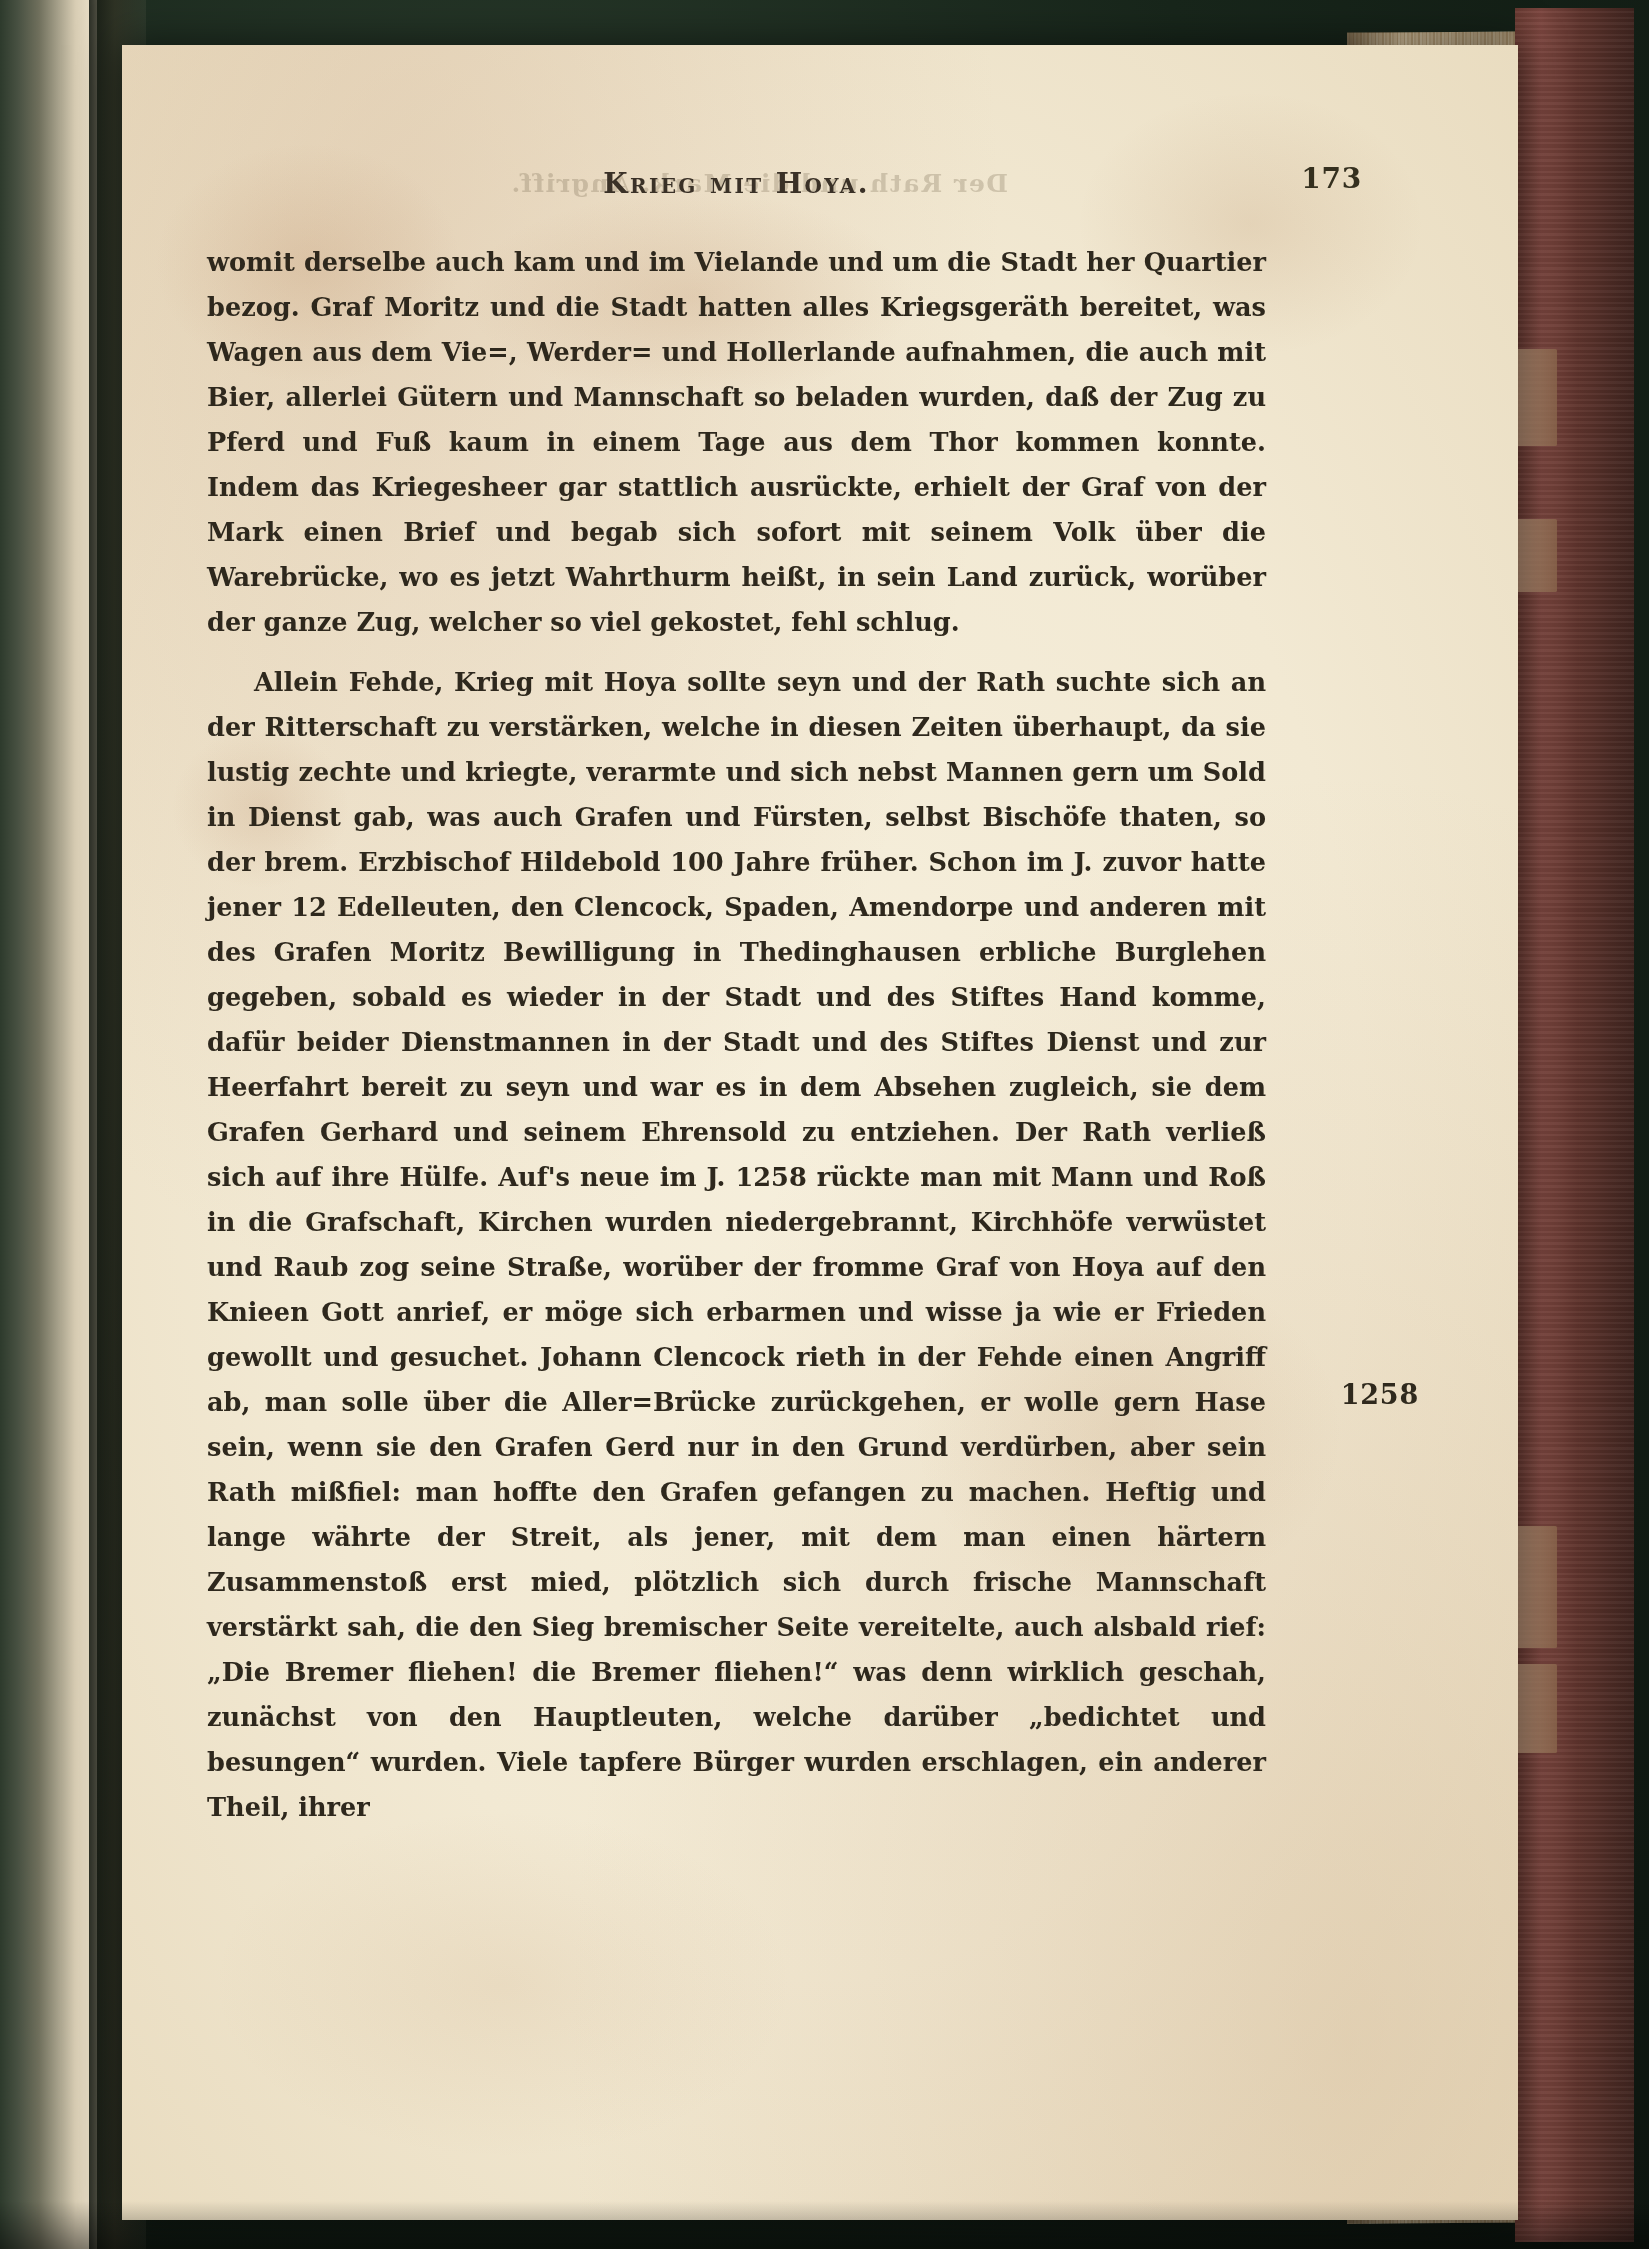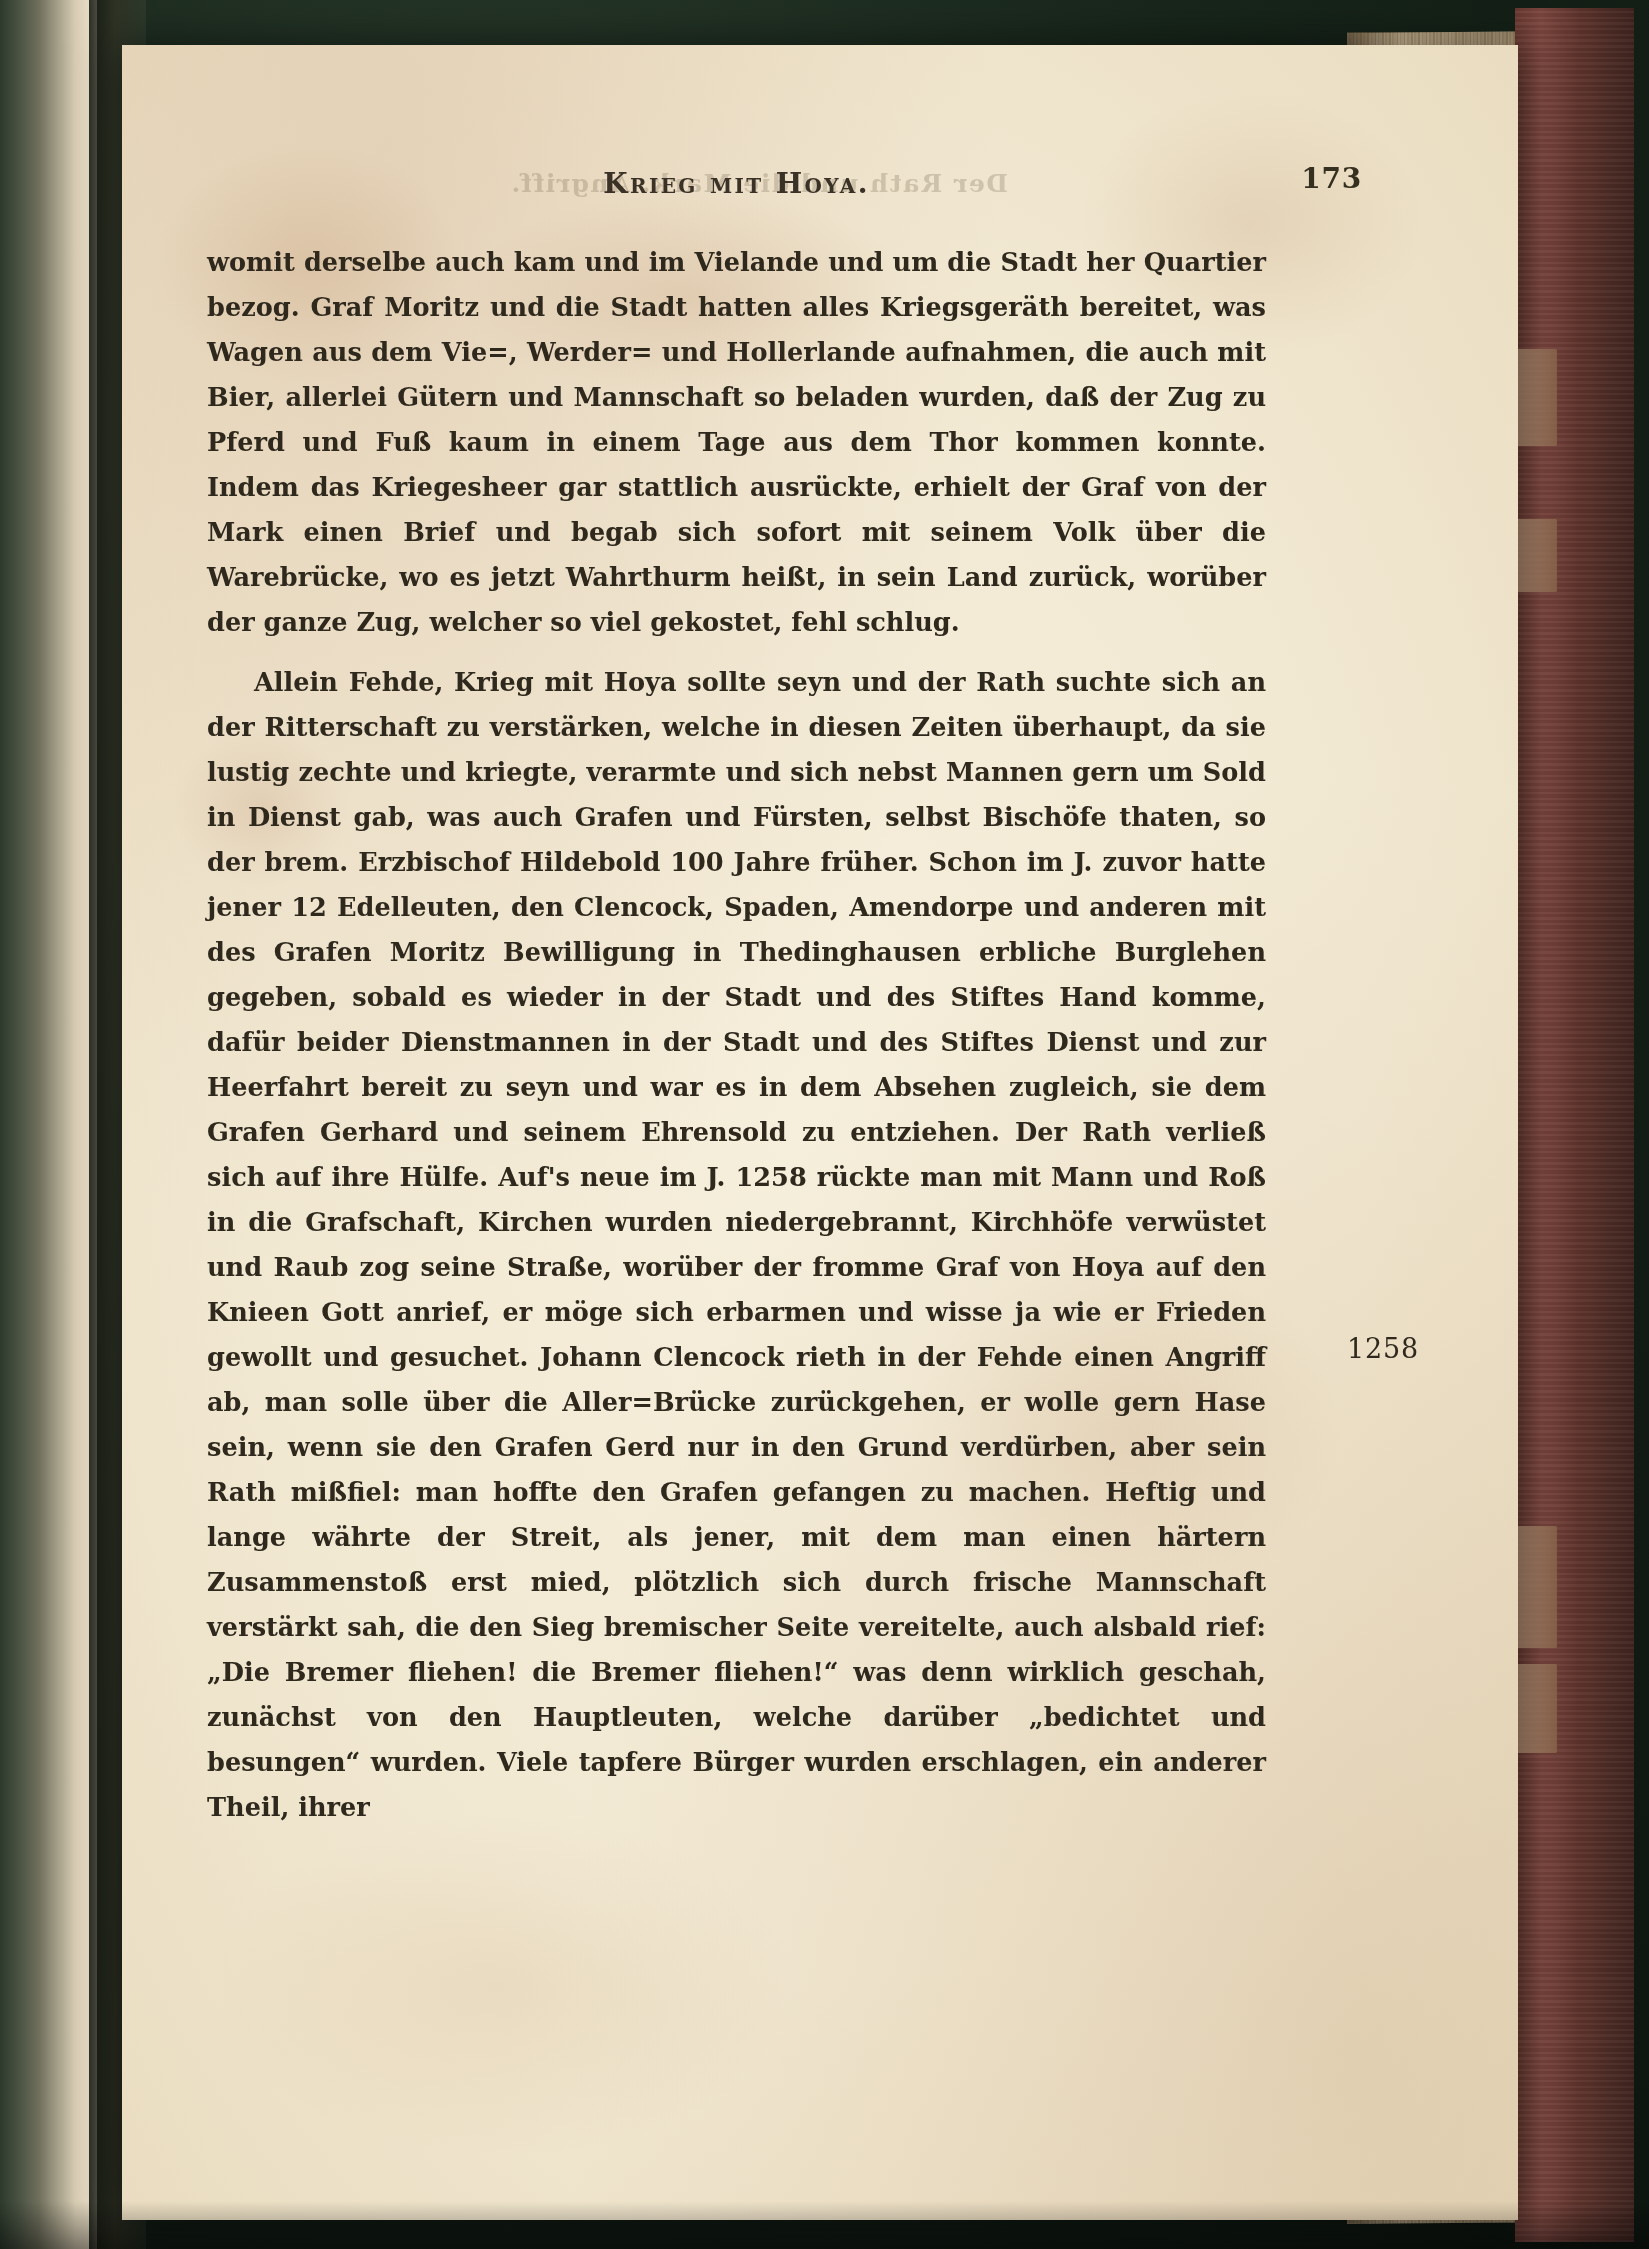--- a/index.html
+++ b/index.html
@@ -134,23 +134,23 @@
     text-indent: 47px;
   }
   .body-text p + p {
     margin-top: 15px;
   }
 
   
   .marginal-year {
     position: absolute;
     right: -153px;
-    top: 1166px;
-    font-family: "DejaVu Serif", serif;
-    font-weight: 400;
+    top: 1212px;
+    font-family: "DejaVu Serif", serif;
+    font-weight: 700;
     font-size: 27px;
     letter-spacing: 0.8px;
     color: #2f291d;
   }
 
   
   .fore-edge {
     position: absolute;
     left: 1347px; top: 32px;
     width: 187px; height: 2191px;

